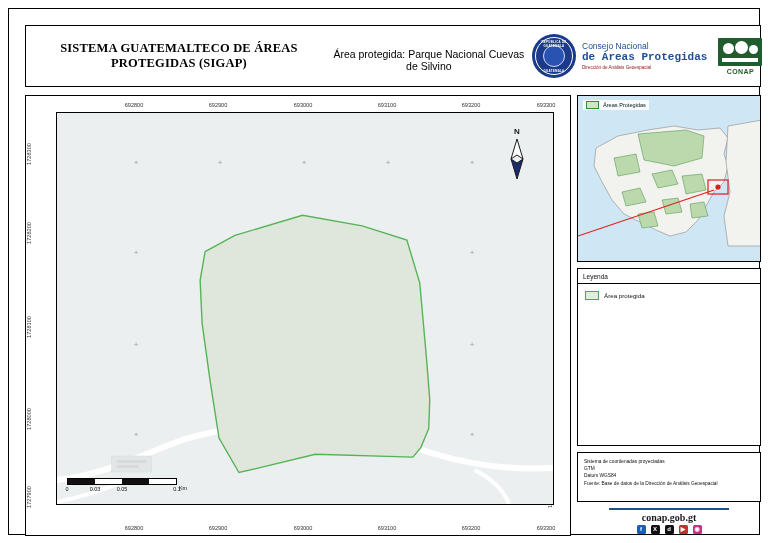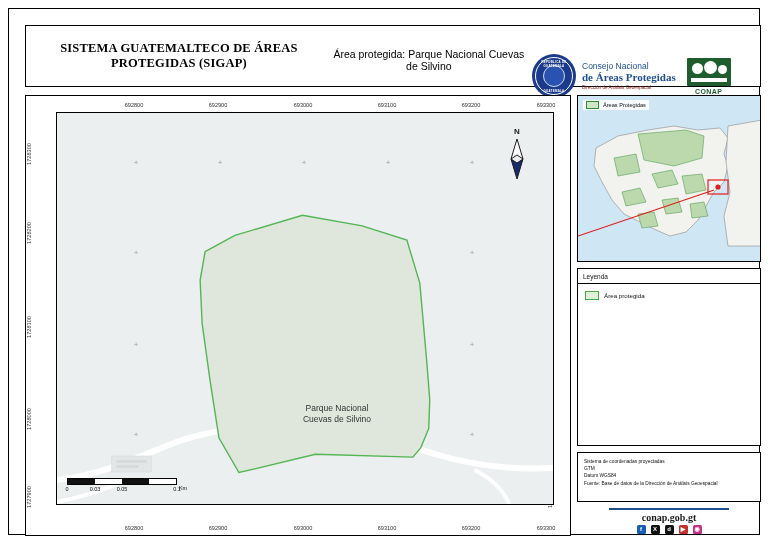--- a/index.html
+++ b/index.html
@@ -32,21 +32,21 @@
     font-weight:bold; font-size:12.5px; color:#000; letter-spacing:.2px;
     text-align:center;
   }
   #sub-title {
     font-size:10.5px; color:#000; margin-top:7px; text-align:center;
   }
 
   
   #logo-area {
     position:absolute; right:2px; top:1px; width:232px; height:58px;
-    display:flex; align-items:center; gap:6px; padding-left:6px;margin-top:20px;
+    display:flex; align-items:center; gap:6px; padding-left:6px;
   }
   #seal {
     width:44px; height:44px; border-radius:50%;
     background:#1b3a8c;
     position:relative; flex:0 0 auto;
     display:flex; align-items:center; justify-content:center;
     overflow:hidden;
   }
   #seal .ring {
     position:absolute; left:3px; top:3px; right:3px; bottom:3px;
@@ -57,21 +57,21 @@
     font-size:2.9px; color:#fff; letter-spacing:.3px; font-weight:bold;
   }
   #seal .seal-top { top:6px; }
   #seal .seal-bot { bottom:5px; }
   #seal .seal-core {
     width:22px;height:22px;border-radius:50%;
     background:#2a52b0; border:1px solid #cfd9f5;
   }
   #conap-text { flex:0 0 auto; line-height:1.15; }
   #conap-l1 { font-size:8.5px; color:#1d4f91; }
-  #conap-l2 { font-size:11px; color:#1d4f91; font-weight:bold; font-family:Liberation Serif, serif;}
+  #conap-l2 { font-size:11px; color:#1d4f91; font-weight:bold; font-family:Liberation Mono, monospace;}
   #conap-l3 { font-size:4.6px; color:#8a1a1a; margin-top:1px; }
   #conap-logo {
     flex:0 0 auto; width:54px; height:46px;
     display:flex; flex-direction:column; align-items:center; justify-content:center;
   }
   #conap-mark {
     width:44px;height:28px;background:#1f5c2e;position:relative;border-radius:1px;
   }
   #conap-mark .m1,#conap-mark .m2,#conap-mark .m3 {
     position:absolute;background:#fff;border-radius:50%;
@@ -276,24 +276,20 @@
         <path d="M420 86 C 440 96, 450 108, 455 120" fill="none" stroke="#ffffff" stroke-width="4"></path>
         <rect x="55" y="72" width="40" height="16" fill="#e3e6e7" stroke="#d4d8d9" stroke-width=".5"></rect>
         <rect x="60" y="76" width="30" height="3" fill="#d6dadb"></rect>
         <rect x="60" y="81" width="22" height="3" fill="#d6dadb"></rect>
       </svg>
 
       <svg id="protected-poly" viewBox="0 0 499 409" preserveAspectRatio="none">
         <polygon points="149,145 179,128 247,107 307,118 352,133 365,178 372,260 375,300 374,330 366,350 358,360 260,357 200,372 183,376 163,340 154,280 146,220 144,175" fill="#dfe7dc" stroke="#55b455" stroke-width="1.4"></polygon>
       </svg>
 
-      <div id="poly-label">
-        <div>Parque Nacional</div>
-        <div>Cuevas de Silvino</div>
-      </div>
 
       <div id="north-arrow">
         <div class="nletter">N</div>
         <svg width="28" height="44" viewBox="0 0 28 44" style="display:block;margin-top:1px;">
           <polygon points="14,2 20,22 14,18 8,22" fill="#ffffff" stroke="#1a1a1a" stroke-width="1"></polygon>
           <polygon points="14,42 20,22 14,26 8,22" fill="#1a2b6d" stroke="#1a1a1a" stroke-width="1"></polygon>
         </svg>
       </div>
 
       <div id="scale-bar">

